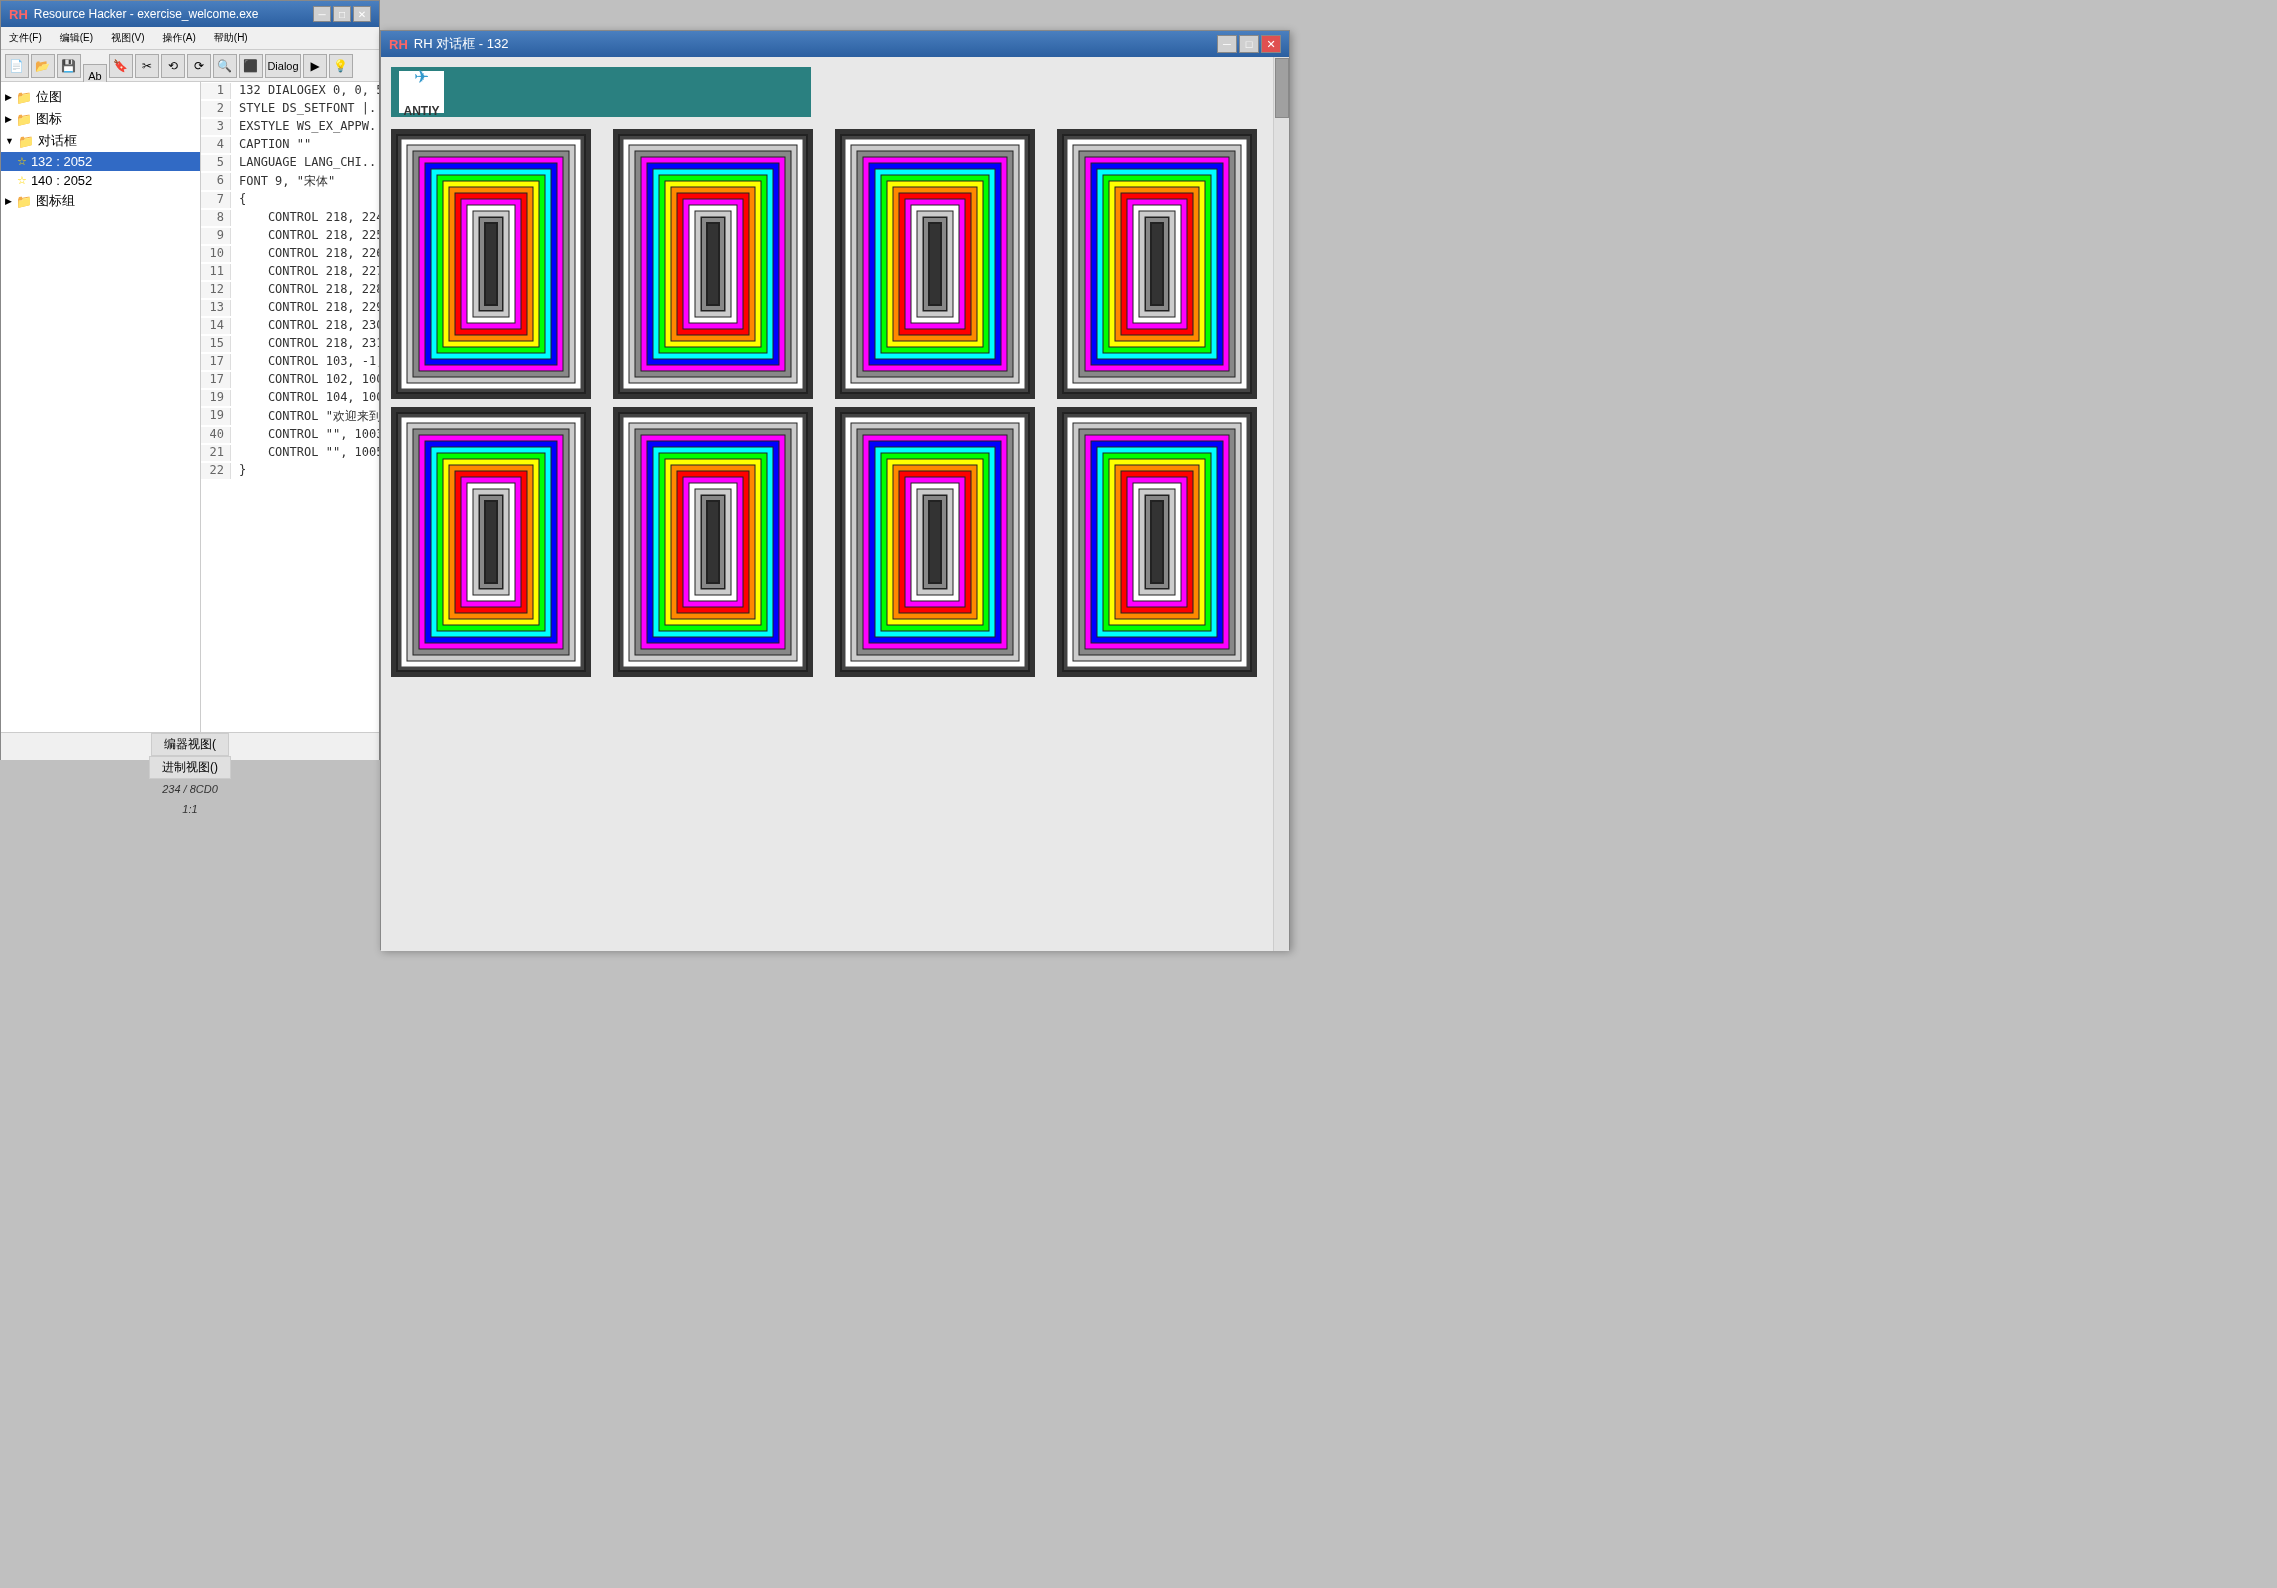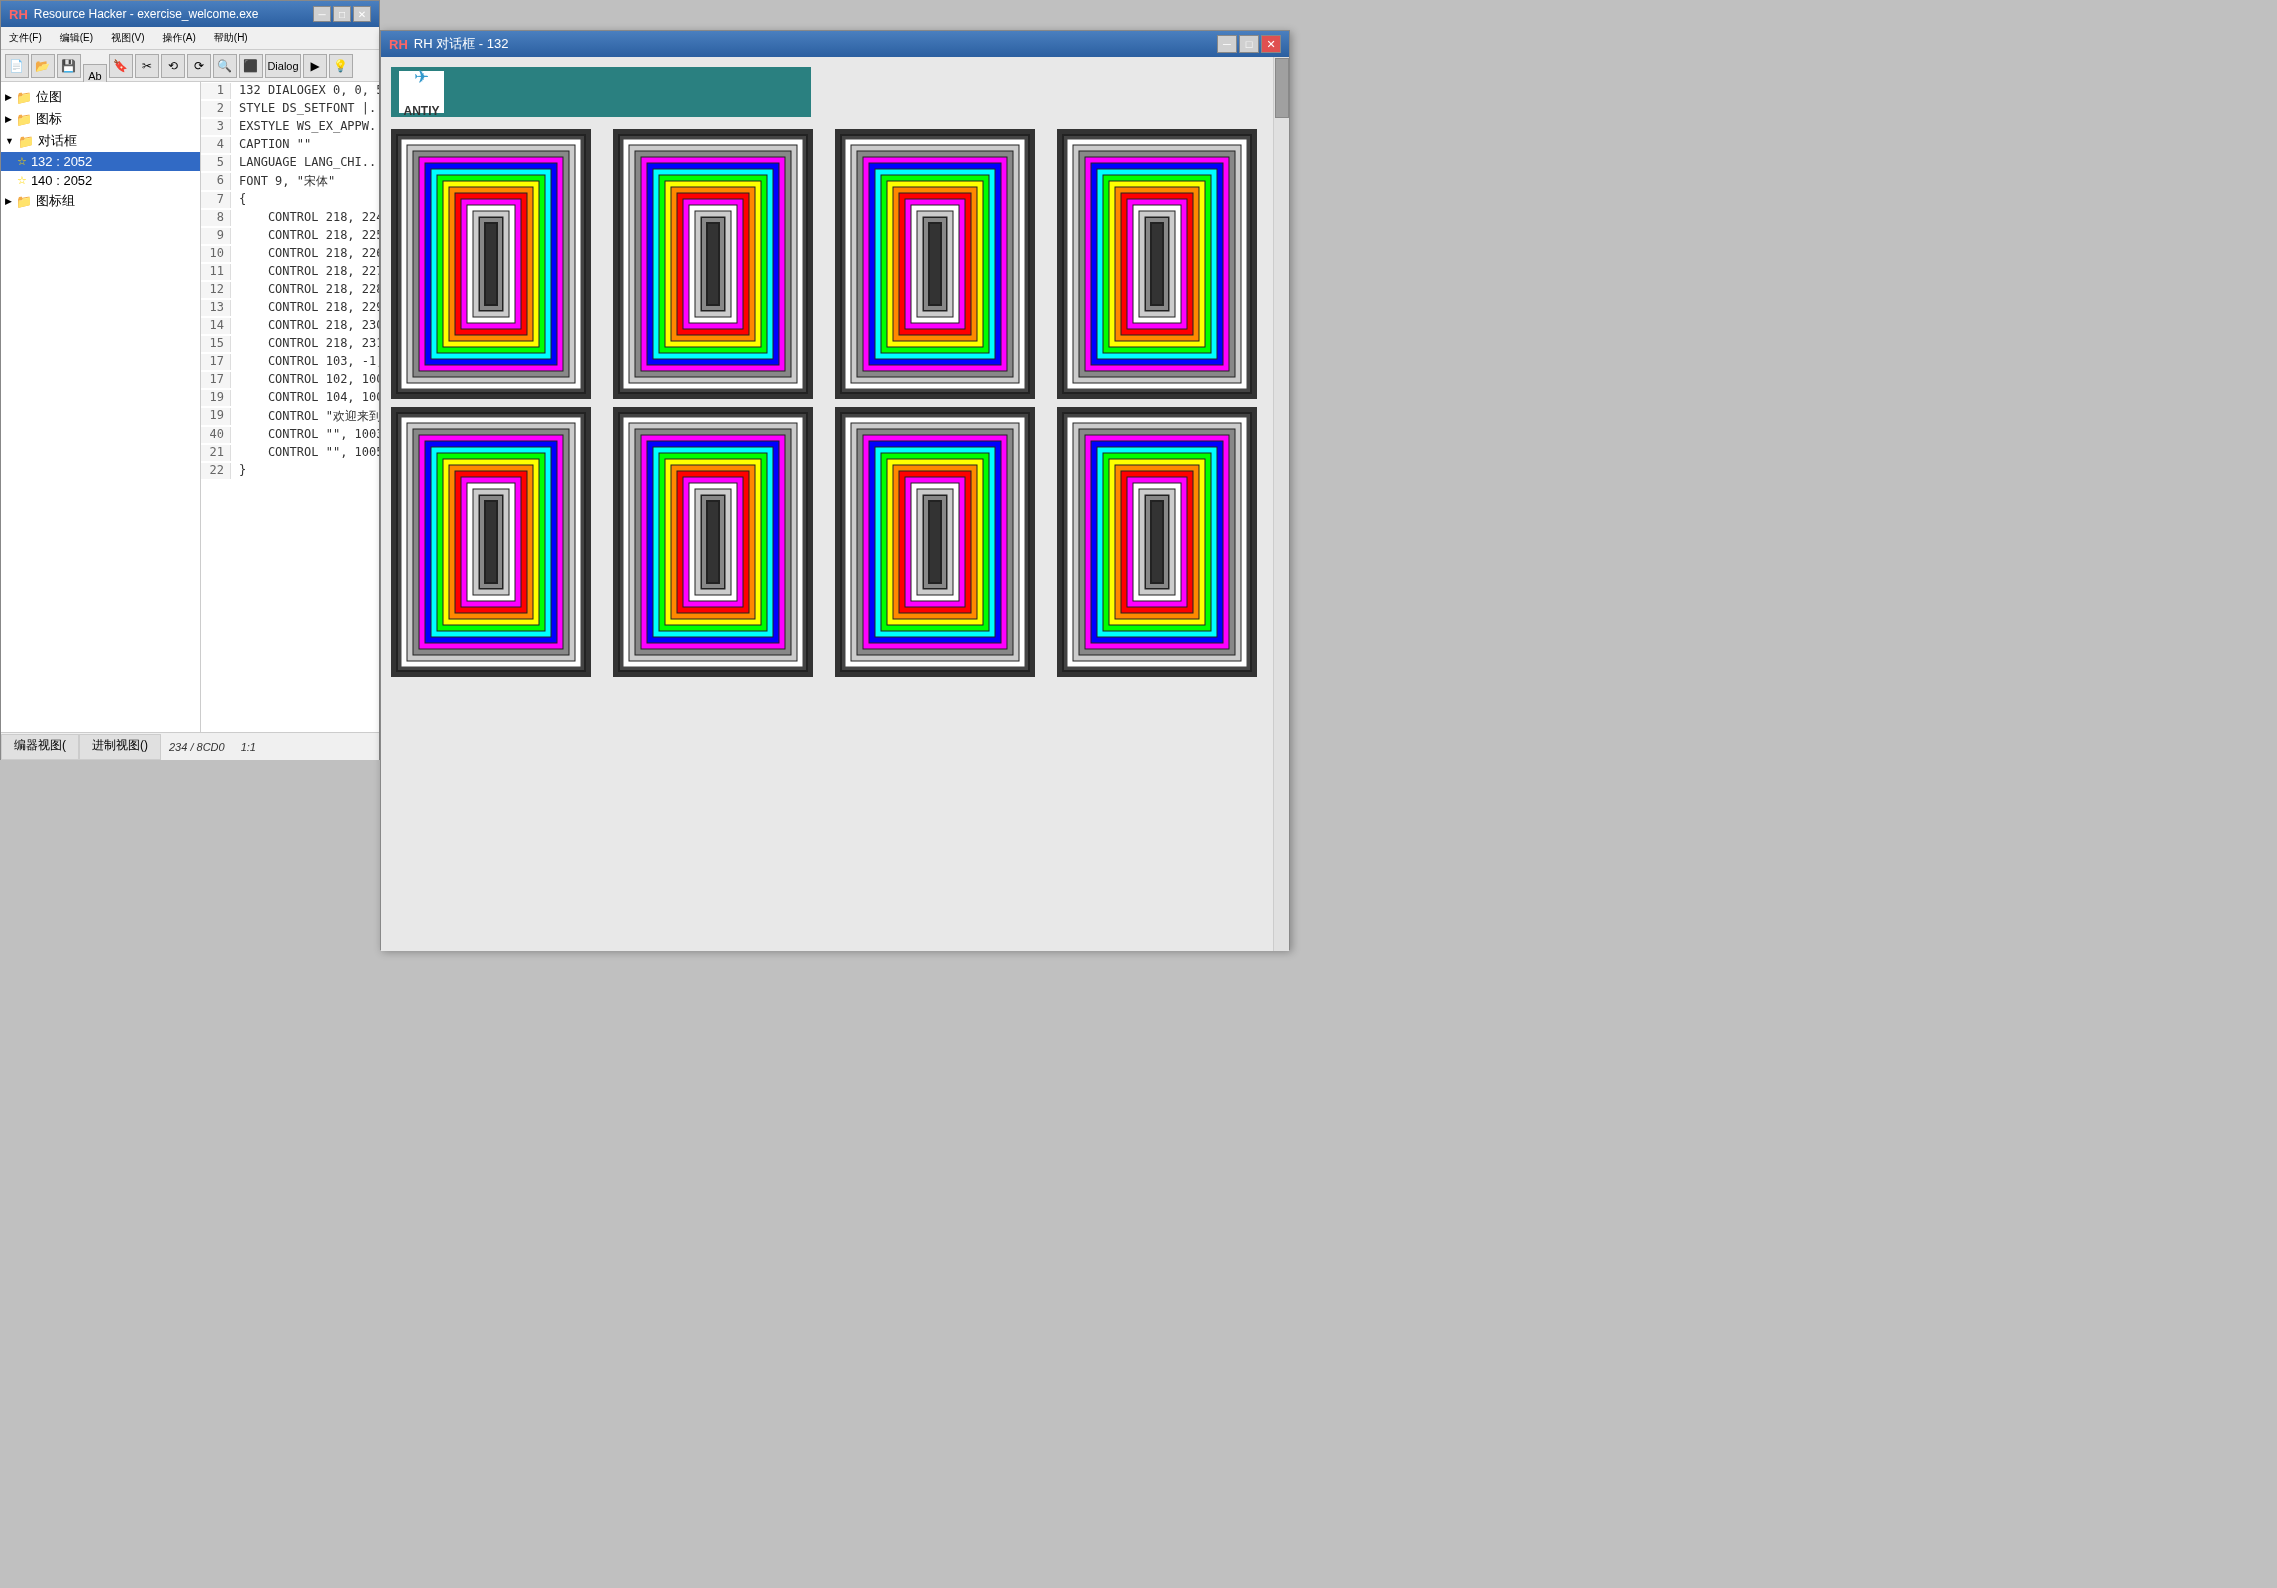--- a/index.html
+++ b/index.html
@@ -113,20 +113,21 @@
       color: #333;
       white-space: pre;
     }
 
     .bottom-bar {
       background: #f0f0f0;
       border-top: 1px solid #ccc;
       height: 28px;
       display: flex; align-items: center;
       font-size: 12px;
+      flex-direction: column;
     }
     .tab-btn {
       padding: 2px 12px;
       border: 1px solid #ccc;
       background: #e0e0e0;
       font-size: 12px;
       cursor: pointer;
       height: 26px;
     }
     .status-info { padding: 4px 8px; font-size: 11px; color: #333; font-style: italic; }

